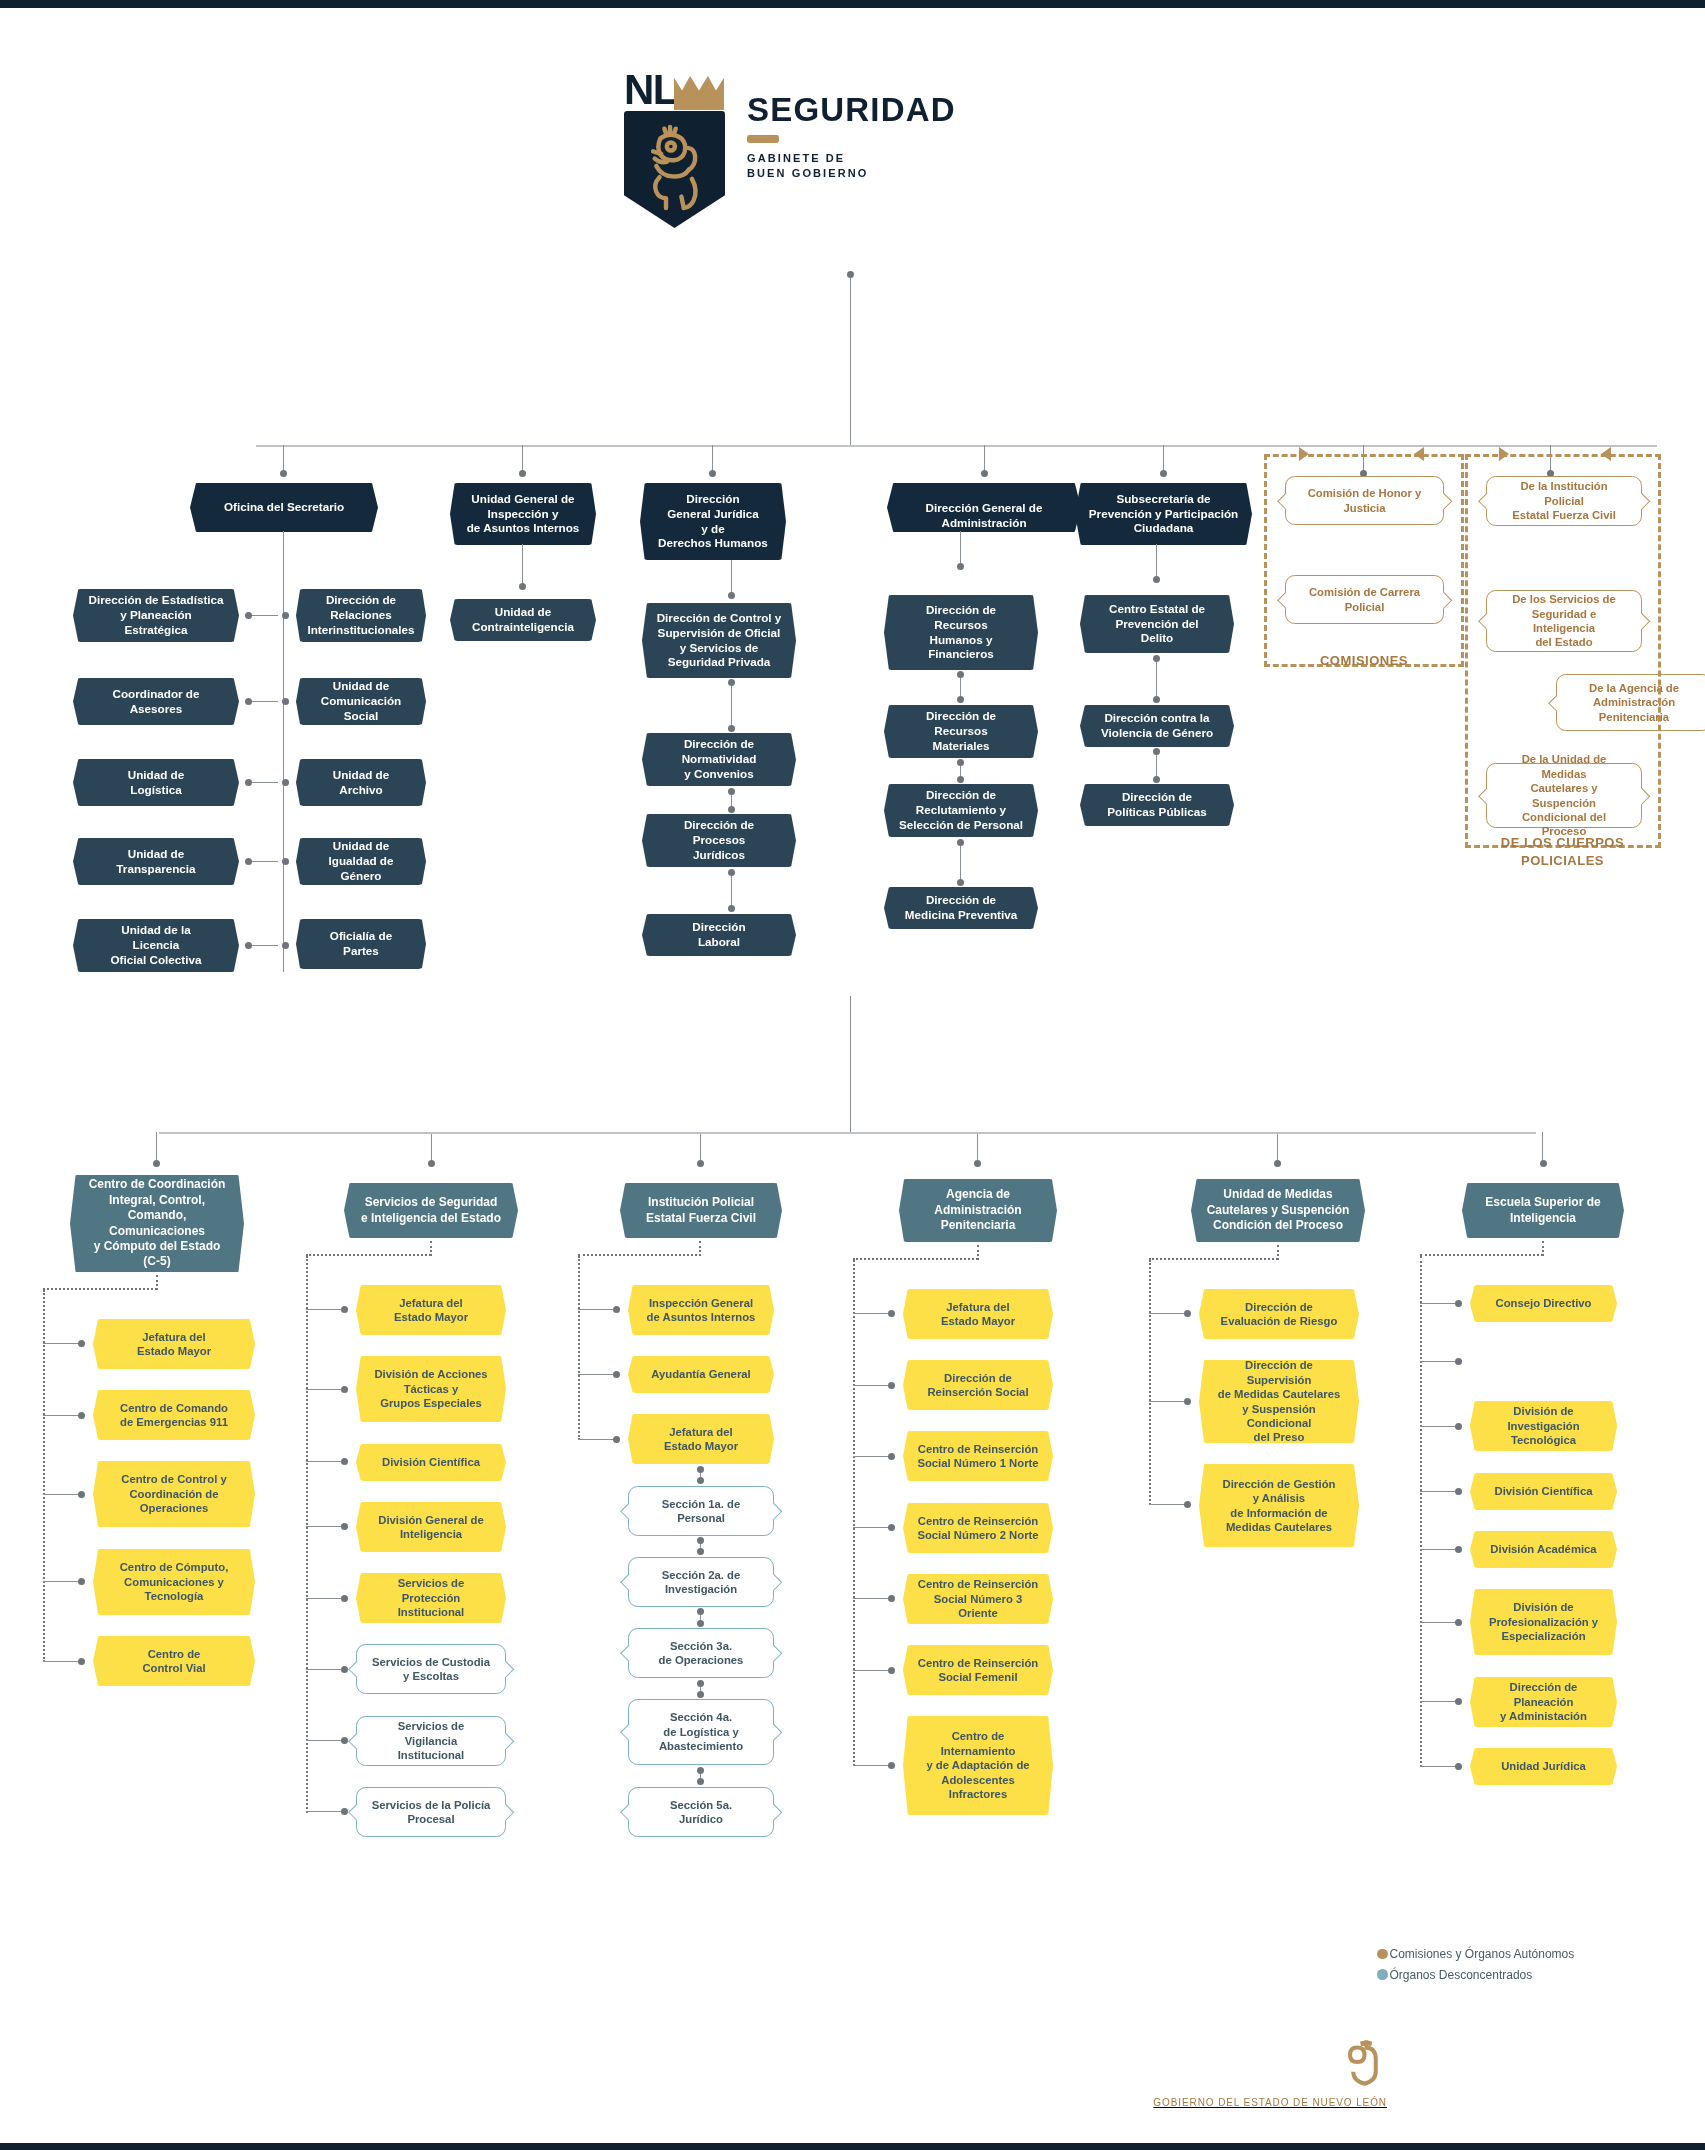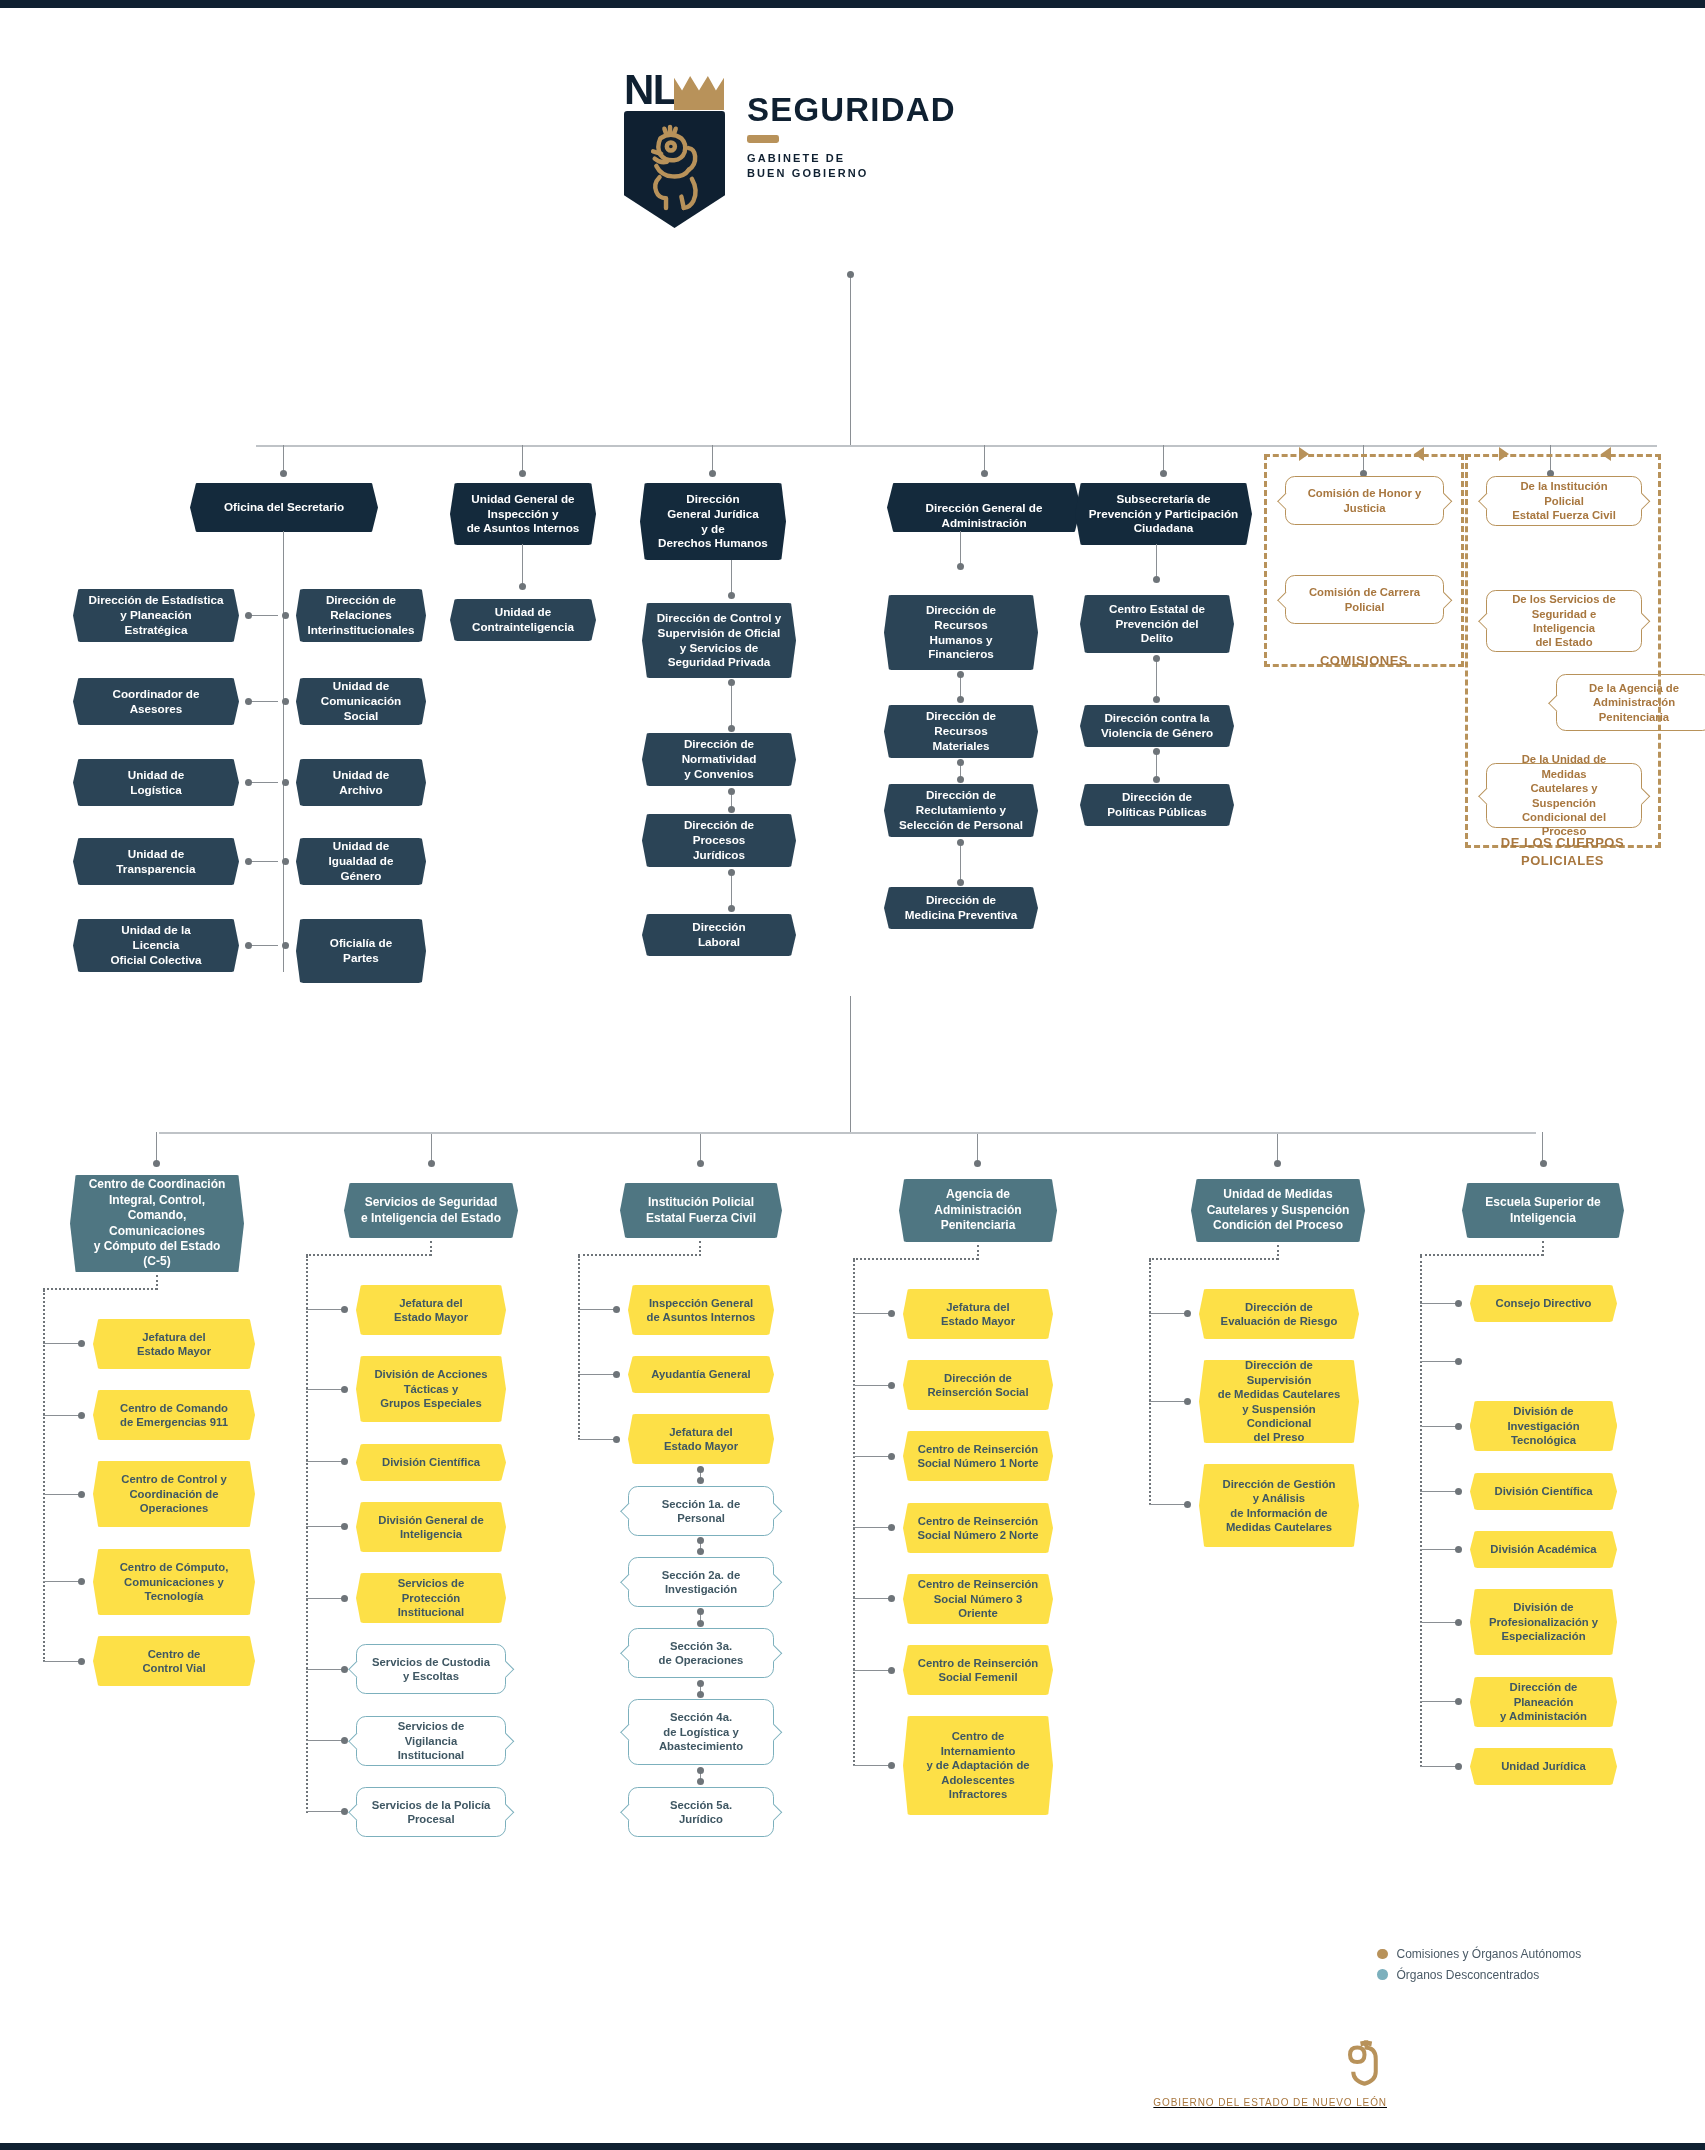--- a/index.html
+++ b/index.html
@@ -65,21 +65,21 @@
   .gold-box { position:absolute; border:3.2px dashed #b8925a; }
   .gold-label { position:absolute; color:#a8773f; font-size:13px; font-weight:bold;
                 text-align:center; letter-spacing:0.5px; line-height:18px; }
   .gold-arrow { position:absolute; width:0; height:0; border-top:7.3px solid transparent;
                 border-bottom:7.3px solid transparent; }
   .ga-right { border-left:10.5px solid #b8925a; }
   .ga-left  { border-right:10.5px solid #b8925a; }
 
   
   #legend { position:absolute; left:1377px; top:1947px; font-size:12px; color:#4a5a66; }
-  .lg-row { display:flex; align-items:center; gap:9px; margin-bottom:6.5px; }
+  .lg-row { display:flex; align-items:center; gap:2px; margin-bottom:6.5px; }
   .lg-dot { width:10.5px; height:10.5px; border-radius:50%; }
   #footer { position:absolute; left:0; top:2037px; width:1387px; text-align:right;text-decoration:underline; }
   #footer .fcap { font-size:10px; color:#a8773f; letter-spacing:0.9px; margin-top:6.5px; }
 </style>
 </head>
 <body>
 
 <div id="topbar"></div>
 <div id="botbar"></div>
 
@@ -207,21 +207,21 @@
     </div>
     <div class="hline-thin" style="left:288px; top:782px; width:0.8px;"></div>
     <div class="dot" style="left:282px; top:779px;"></div>
     <div class="node n-dark2" style="left:296px; top:838px; width:130px; height:47px;">
       <span style="white-space: pre-line;">Unidad de
 Igualdad de
 Género</span>
     </div>
     <div class="hline-thin" style="left:288px; top:861px; width:0.8px;"></div>
     <div class="dot" style="left:282px; top:858px;"></div>
-    <div class="node n-dark2" style="left:296px; top:919px; width:130px; height:64px;">
+    <div class="node n-dark2" style="left:296px; top:919px; width:130px; height:50px;">
       <span style="white-space: pre-line;">Oficialía de
 Partes</span>
     </div>
     <div class="hline-thin" style="left:288px; top:945px; width:0.8px;"></div>
     <div class="dot" style="left:282px; top:942px;"></div>
     <div class="vline" style="left:522px; top:544px; height:42px;"></div>
     <div class="dot" style="left:519px; top:583px;"></div>
     <div class="node n-dark2" style="left:450px; top:599px; width:146px; height:42px;">
       <span style="white-space: pre-line;">Unidad de
 Contrainteligencia</span>

